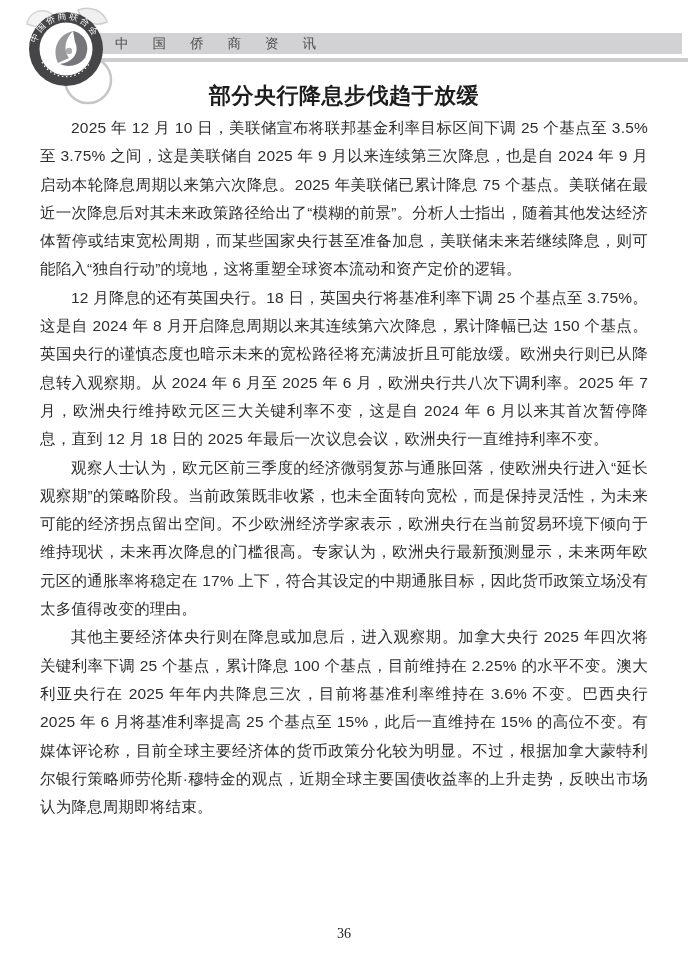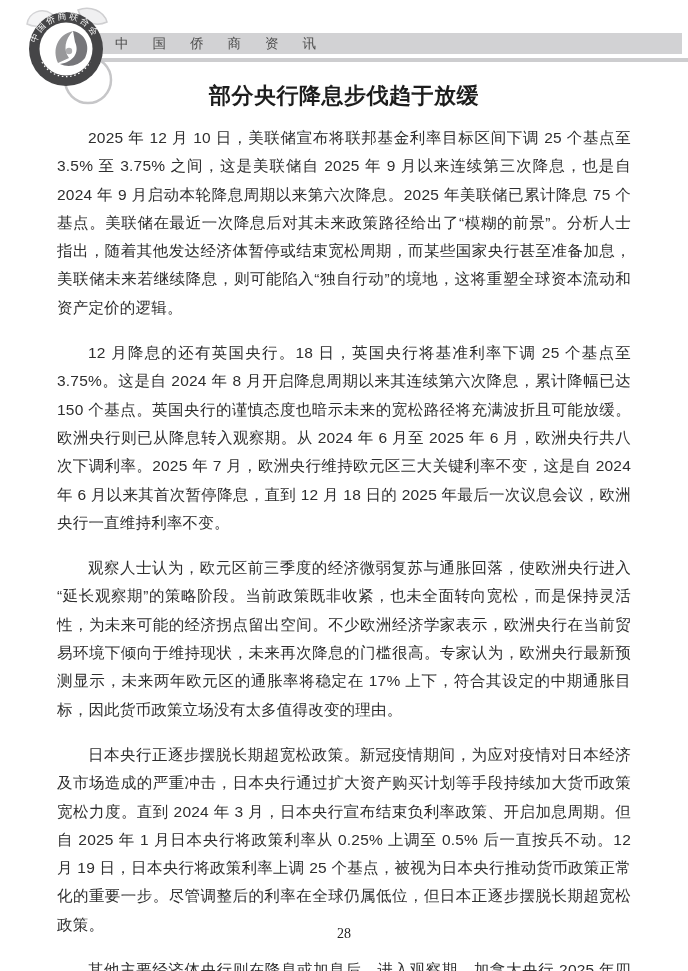--- a/index.html
+++ b/index.html
@@ -46,21 +46,21 @@
   .section-title{
     font-size:22px;
     font-weight:bold;
     color:#1d1d1d;
     text-align:center;
     margin:0 0 7px 0;
     line-height:22px;
     letter-spacing:0.5px;
   }
   .para{
-    margin:17px;
+    margin:0;
     font-size:15.5px;
     line-height:28.3px;
     text-align:justify;
     text-indent:2em;
     letter-spacing:0.2px;
     color:#2e2e2e;
   }
   
   .page-number{
     position:absolute;
@@ -110,21 +110,20 @@
   <div class="content">
 
     <h2 class="section-title">部分央行降息步伐趋于放缓</h2>
 
     <p class="para">2025 年 12 月 10 日，美联储宣布将联邦基金利率目标区间下调 25 个基点至 3.5% 至 3.75% 之间，这是美联储自 2025 年 9 月以来连续第三次降息，也是自 2024 年 9 月启动本轮降息周期以来第六次降息。2025 年美联储已累计降息 75 个基点。美联储在最近一次降息后对其未来政策路径给出了“模糊的前景”。分析人士指出，随着其他发达经济体暂停或结束宽松周期，而某些国家央行甚至准备加息，美联储未来若继续降息，则可能陷入“独自行动”的境地，这将重塑全球资本流动和资产定价的逻辑。</p>
 
     <p class="para">12 月降息的还有英国央行。18 日，英国央行将基准利率下调 25 个基点至 3.75%。这是自 2024 年 8 月开启降息周期以来其连续第六次降息，累计降幅已达 150 个基点。英国央行的谨慎态度也暗示未来的宽松路径将充满波折且可能放缓。欧洲央行则已从降息转入观察期。从 2024 年 6 月至 2025 年 6 月，欧洲央行共八次下调利率。2025 年 7 月，欧洲央行维持欧元区三大关键利率不变，这是自 2024 年 6 月以来其首次暂停降息，直到 12 月 18 日的 2025 年最后一次议息会议，欧洲央行一直维持利率不变。</p>
 
     <p class="para">观察人士认为，欧元区前三季度的经济微弱复苏与通胀回落，使欧洲央行进入“延长观察期”的策略阶段。当前政策既非收紧，也未全面转向宽松，而是保持灵活性，为未来可能的经济拐点留出空间。不少欧洲经济学家表示，欧洲央行在当前贸易环境下倾向于维持现状，未来再次降息的门槛很高。专家认为，欧洲央行最新预测显示，未来两年欧元区的通胀率将稳定在 17% 上下，符合其设定的中期通胀目标，因此货币政策立场没有太多值得改变的理由。</p>
 
-    <p class="para">日本央行正逐步摆脱长期超宽松政策。新冠疫情期间，为应对疫情对日本经济及市场造成的严重冲击，日本央行通过扩大资产购买计划等手段持续加大货币政策宽松力度。直到 2024 年 3 月，日本央行宣布结束负利率政策、开启加息周期。但自 2025 年 1 月日本央行将政策利率从 0.25% 上调至 0.5% 后一直按兵不动。12 月 19 日，日本央行将政策利率上调 25 个基点，被视为日本央行推动货币政策正常化的重要一步。尽管调整后的利率在全球仍属低位，但日本正逐步摆脱长期超宽松政策。</p>
 
     <p class="para">其他主要经济体央行则在降息或加息后，进入观察期。加拿大央行 2025 年四次将关键利率下调 25 个基点，累计降息 100 个基点，目前维持在 2.25% 的水平不变。澳大利亚央行在 2025 年年内共降息三次，目前将基准利率维持在 3.6% 不变。巴西央行 2025 年 6 月将基准利率提高 25 个基点至 15%，此后一直维持在 15% 的高位不变。有媒体评论称，目前全球主要经济体的货币政策分化较为明显。不过，根据加拿大蒙特利尔银行策略师劳伦斯·穆特金的观点，近期全球主要国债收益率的上升走势，反映出市场认为降息周期即将结束。</p>
 
   </div>
 
-  <div class="page-number">28</div>
+  <div class="page-number">36</div>
 
 </div>
 
 </body></html>

